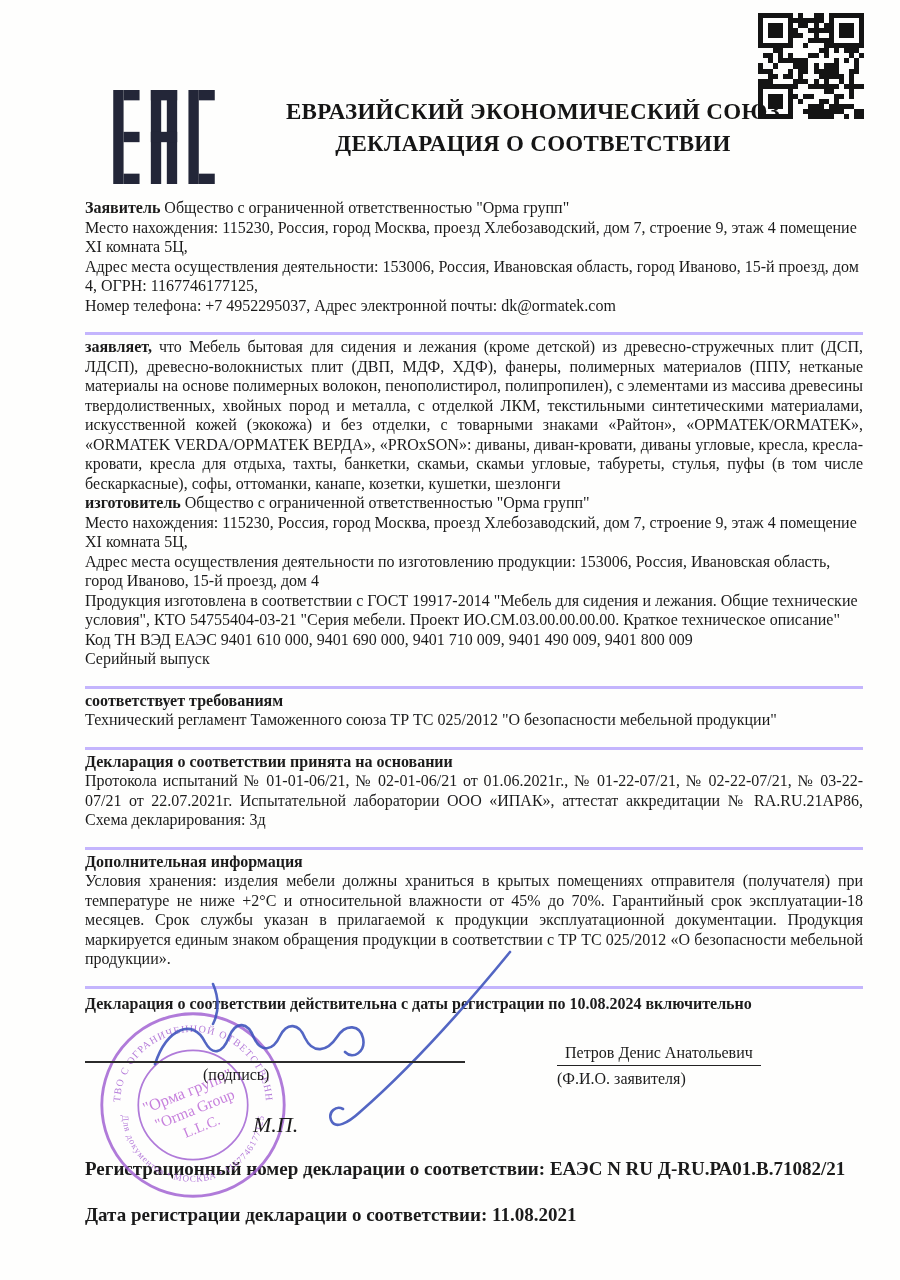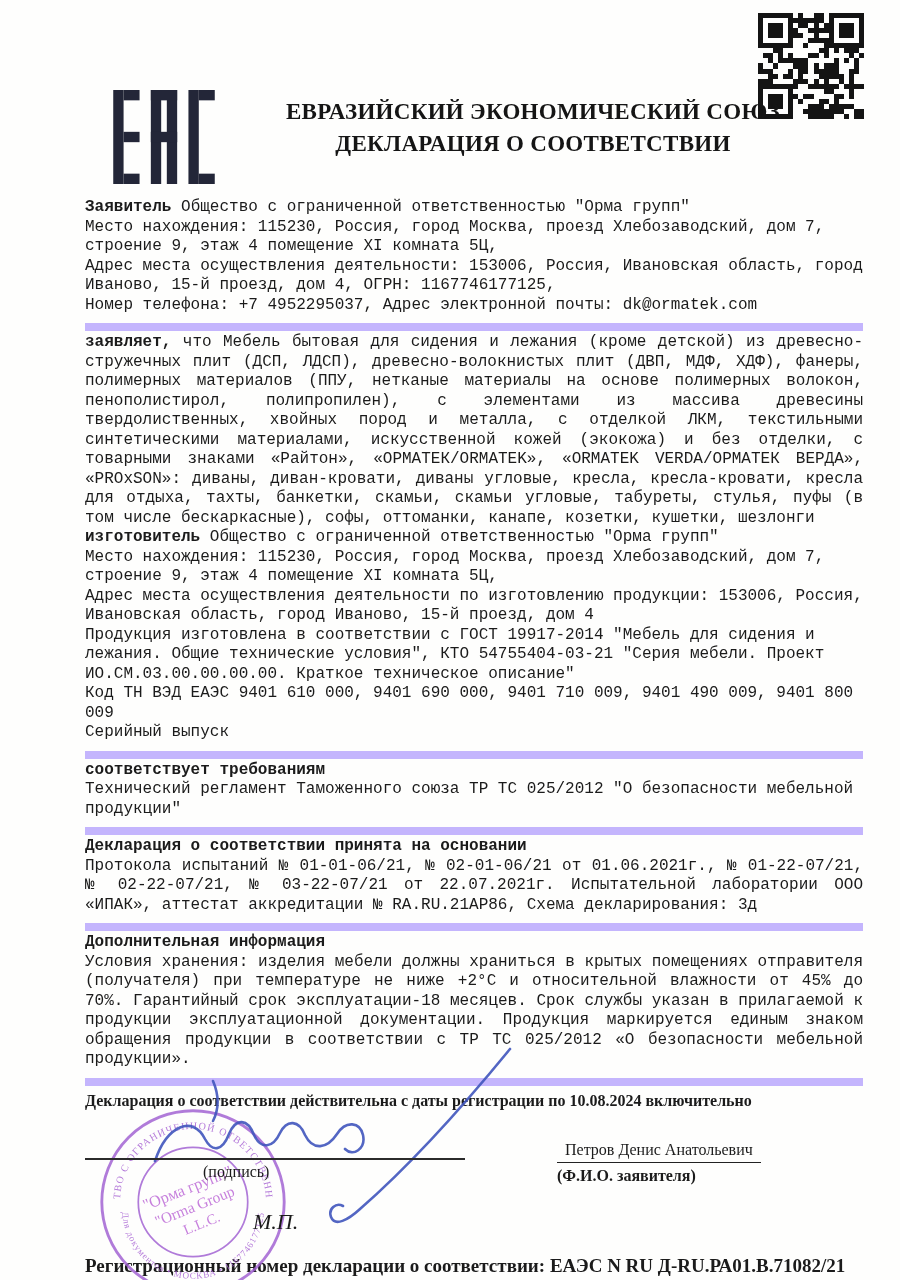--- a/index.html
+++ b/index.html
@@ -12,36 +12,36 @@
   
   .doc-header{position:relative;height:196px;}
   .eac-logo{position:absolute;left:28px;top:90px;}
   .titles{
     position:absolute;left:128px;right:10px;top:96px;
     text-align:center;font-weight:bold;font-size:23px;line-height:32px;letter-spacing:.3px;color:#151515;
   }
   .qr{position:absolute;right:36px;top:13px;}
   
   .doc-body{font-size:16px;line-height:19.5px;}
-  .sec{padding:2px 0 8px;border-bottom:8px solid #c4b5fd;font-family:Liberation Mono, monospace;}
+  .sec{padding:2px 0 17px;border-bottom:3px solid #c4b5fd;}
   .sec:last-of-type{border-bottom:none;}
   .p{margin:0;}
   .j{text-align:justify;}
   .lead{font-weight:bold;}
   .hd{font-weight:bold;margin:0;}
   .validity{font-weight:bold;padding-top:5px;margin:0;}
   
   .sig-area{position:relative;height:130px;margin-top:6px;}
   .stamp{position:absolute;left:12px;top:-10px;opacity:.82;}
   .autograph{position:absolute;left:30px;top:-97px;pointer-events:none;}
   .sig-line{position:absolute;left:0;top:42px;width:380px;border-top:2px solid #2b2b2b;}
   .sig-caption{position:absolute;left:118px;top:46px;width:140px;text-align:left;font-size:16px;}
   .holder{position:absolute;left:472px;top:24px;width:230px;text-align:left;font-size:16px;}
   .holder-name{display:inline-block;border-bottom:1.5px solid #222;padding:0 8px 2px;}
-  .holder-caption{margin-top:3px;font-weight:bold;}
+  .holder-caption{margin-top:3px;}
   .seal-mark{position:absolute;left:168px;top:96px;font-size:22px;font-style:italic;}
   
   .reg-line{margin:10px 0 0;font-weight:bold;font-size:19px;}
   .reg-line.date{margin-top:26px;}
 </style>
 </head>
 <body>
 
 <div class="page">
 

